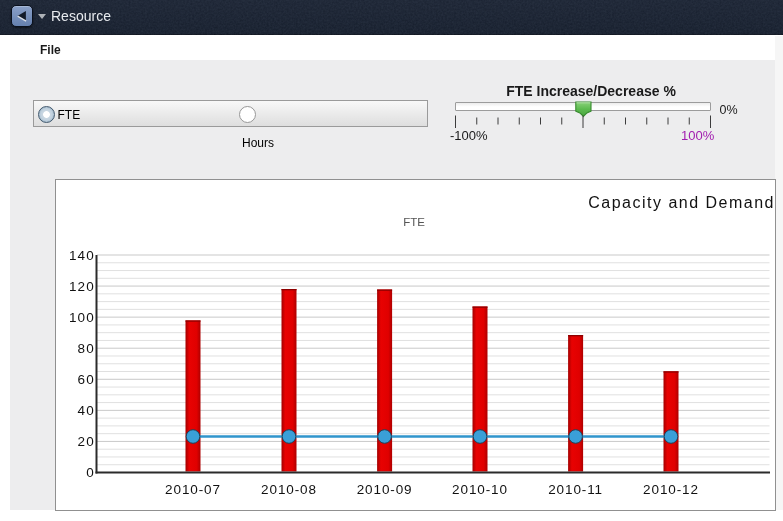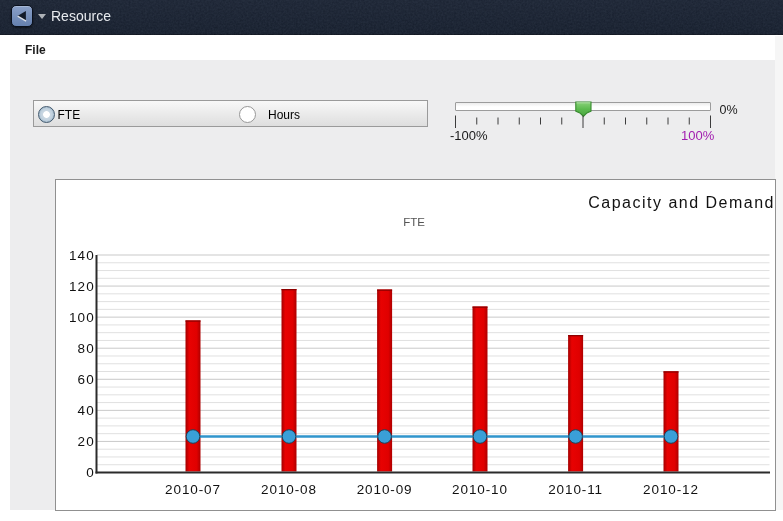--- a/index.html
+++ b/index.html
@@ -13,36 +13,36 @@
 #backbtn { position:absolute; left:11px; top:5px; width:22px; height:22px;
   border-radius:5px; background:linear-gradient(#8aa0c8,#6580ae);
   border:1.5px solid #0a101c; box-shadow:0 1px 2px rgba(0,0,0,.5), inset 0 1px 0 rgba(255,255,255,.25); }
 #backbtn svg { position:absolute; left:0; top:0; }
 #ddcaret { position:absolute; left:37.5px; top:14px; width:0; height:0;
   border-left:4.5px solid transparent; border-right:4.5px solid transparent;
   border-top:5px solid #aeb2b7; }
 #title { position:absolute; left:51px; top:7.5px; font-size:14px; color:#e7eaee; }
 
 
-#file { position:absolute; left:25px; top:43px; font-size:12px; font-weight:bold; color:#1a1a1a; }
+#file { position:absolute; left:40px; top:43px; font-size:12px; font-weight:bold; color:#1a1a1a; }
 
 
 #gray { position:absolute; left:10px; top:60px; width:765px; height:450px; background:#ededee; }
 #rightstrip { position:absolute; left:775px; top:36px; width:8px; height:474px; background:#f6f6f6; }
 
 
 #radiobar { position:absolute; left:33px; top:100px; width:395px; height:27px;
   border:1px solid #9a9a9a; background:linear-gradient(#f8f8f8,#dedede); }
 .radio { position:absolute; width:17px; height:17px; border-radius:50%; }
 #radio1 { left:37.5px; top:105.5px; border:1.4px solid #42596e;
   background:radial-gradient(circle closest-side at 50% 50%, #ffffff 0 40%, #c9d7e2 50%, #c2d2df 75%, #a9bfd0 100%); }
 #radio2 { left:239px; top:105.5px; border:1px solid #979797; background:#ffffff; }
 .rlabel { position:absolute; top:107.5px; font-size:12px; color:#000; }
 #rl1 { left:57.5px; }
-#rl2 { left:268px; }
+#rl2 { left:242px;margin-top:28px; }
 
 
 #slidertitle { position:absolute; left:456px; top:83px; width:270px; text-align:center;
   font-size:14px; font-weight:bold; color:#1a1a1a; }
 #track { position:absolute; left:455px; top:102px; width:256px; height:9px;
   background:linear-gradient(#ececec,#ffffff 55%); border:1px solid #9c9c9c; border-radius:1px; }
 #thumb { position:absolute; left:575px; top:101px; }
 #zerolbl { position:absolute; left:719.5px; top:103px; font-size:12.5px; color:#1a1a1a; }
 #negl { position:absolute; left:450px; top:128px; font-size:13px; color:#1a1a1a; }
 #posl { position:absolute; left:681px; top:128px; font-size:13px; color:#a21caf; }
@@ -79,20 +79,21 @@
   <div id="file">File</div>
   <div id="gray"></div>
   <div id="rightstrip"></div>
 
   <div id="radiobar"></div>
   <div class="radio" id="radio1"></div>
   <div class="radio" id="radio2"></div>
   <div class="rlabel" id="rl1">FTE</div>
   <div class="rlabel" id="rl2">Hours</div>
 
+  <div id="slidertitle">FTE Increase/Decrease %</div>
   <div id="track"></div>
   <svg id="thumb" width="18" height="18" viewBox="0 0 18 18">
     <defs>
         <linearGradient id="g" x1="0" y1="0" x2="0" y2="1">
       <stop offset="0" stop-color="#8ad27a"></stop>
           <stop offset="0.5" stop-color="#5cba4e"></stop>
           <stop offset="1" stop-color="#4aa53e"></stop>
     </linearGradient>
       </defs>
     <path d="M0.8 1 h15.2 v9.2 c-3 0.8 -5.2 2 -7.6 5.3 c-2.4 -3.3 -4.6 -4.5 -7.6 -5.3 Z" fill="url(#g)" stroke="#378a2e" stroke-width="1.1"></path>

